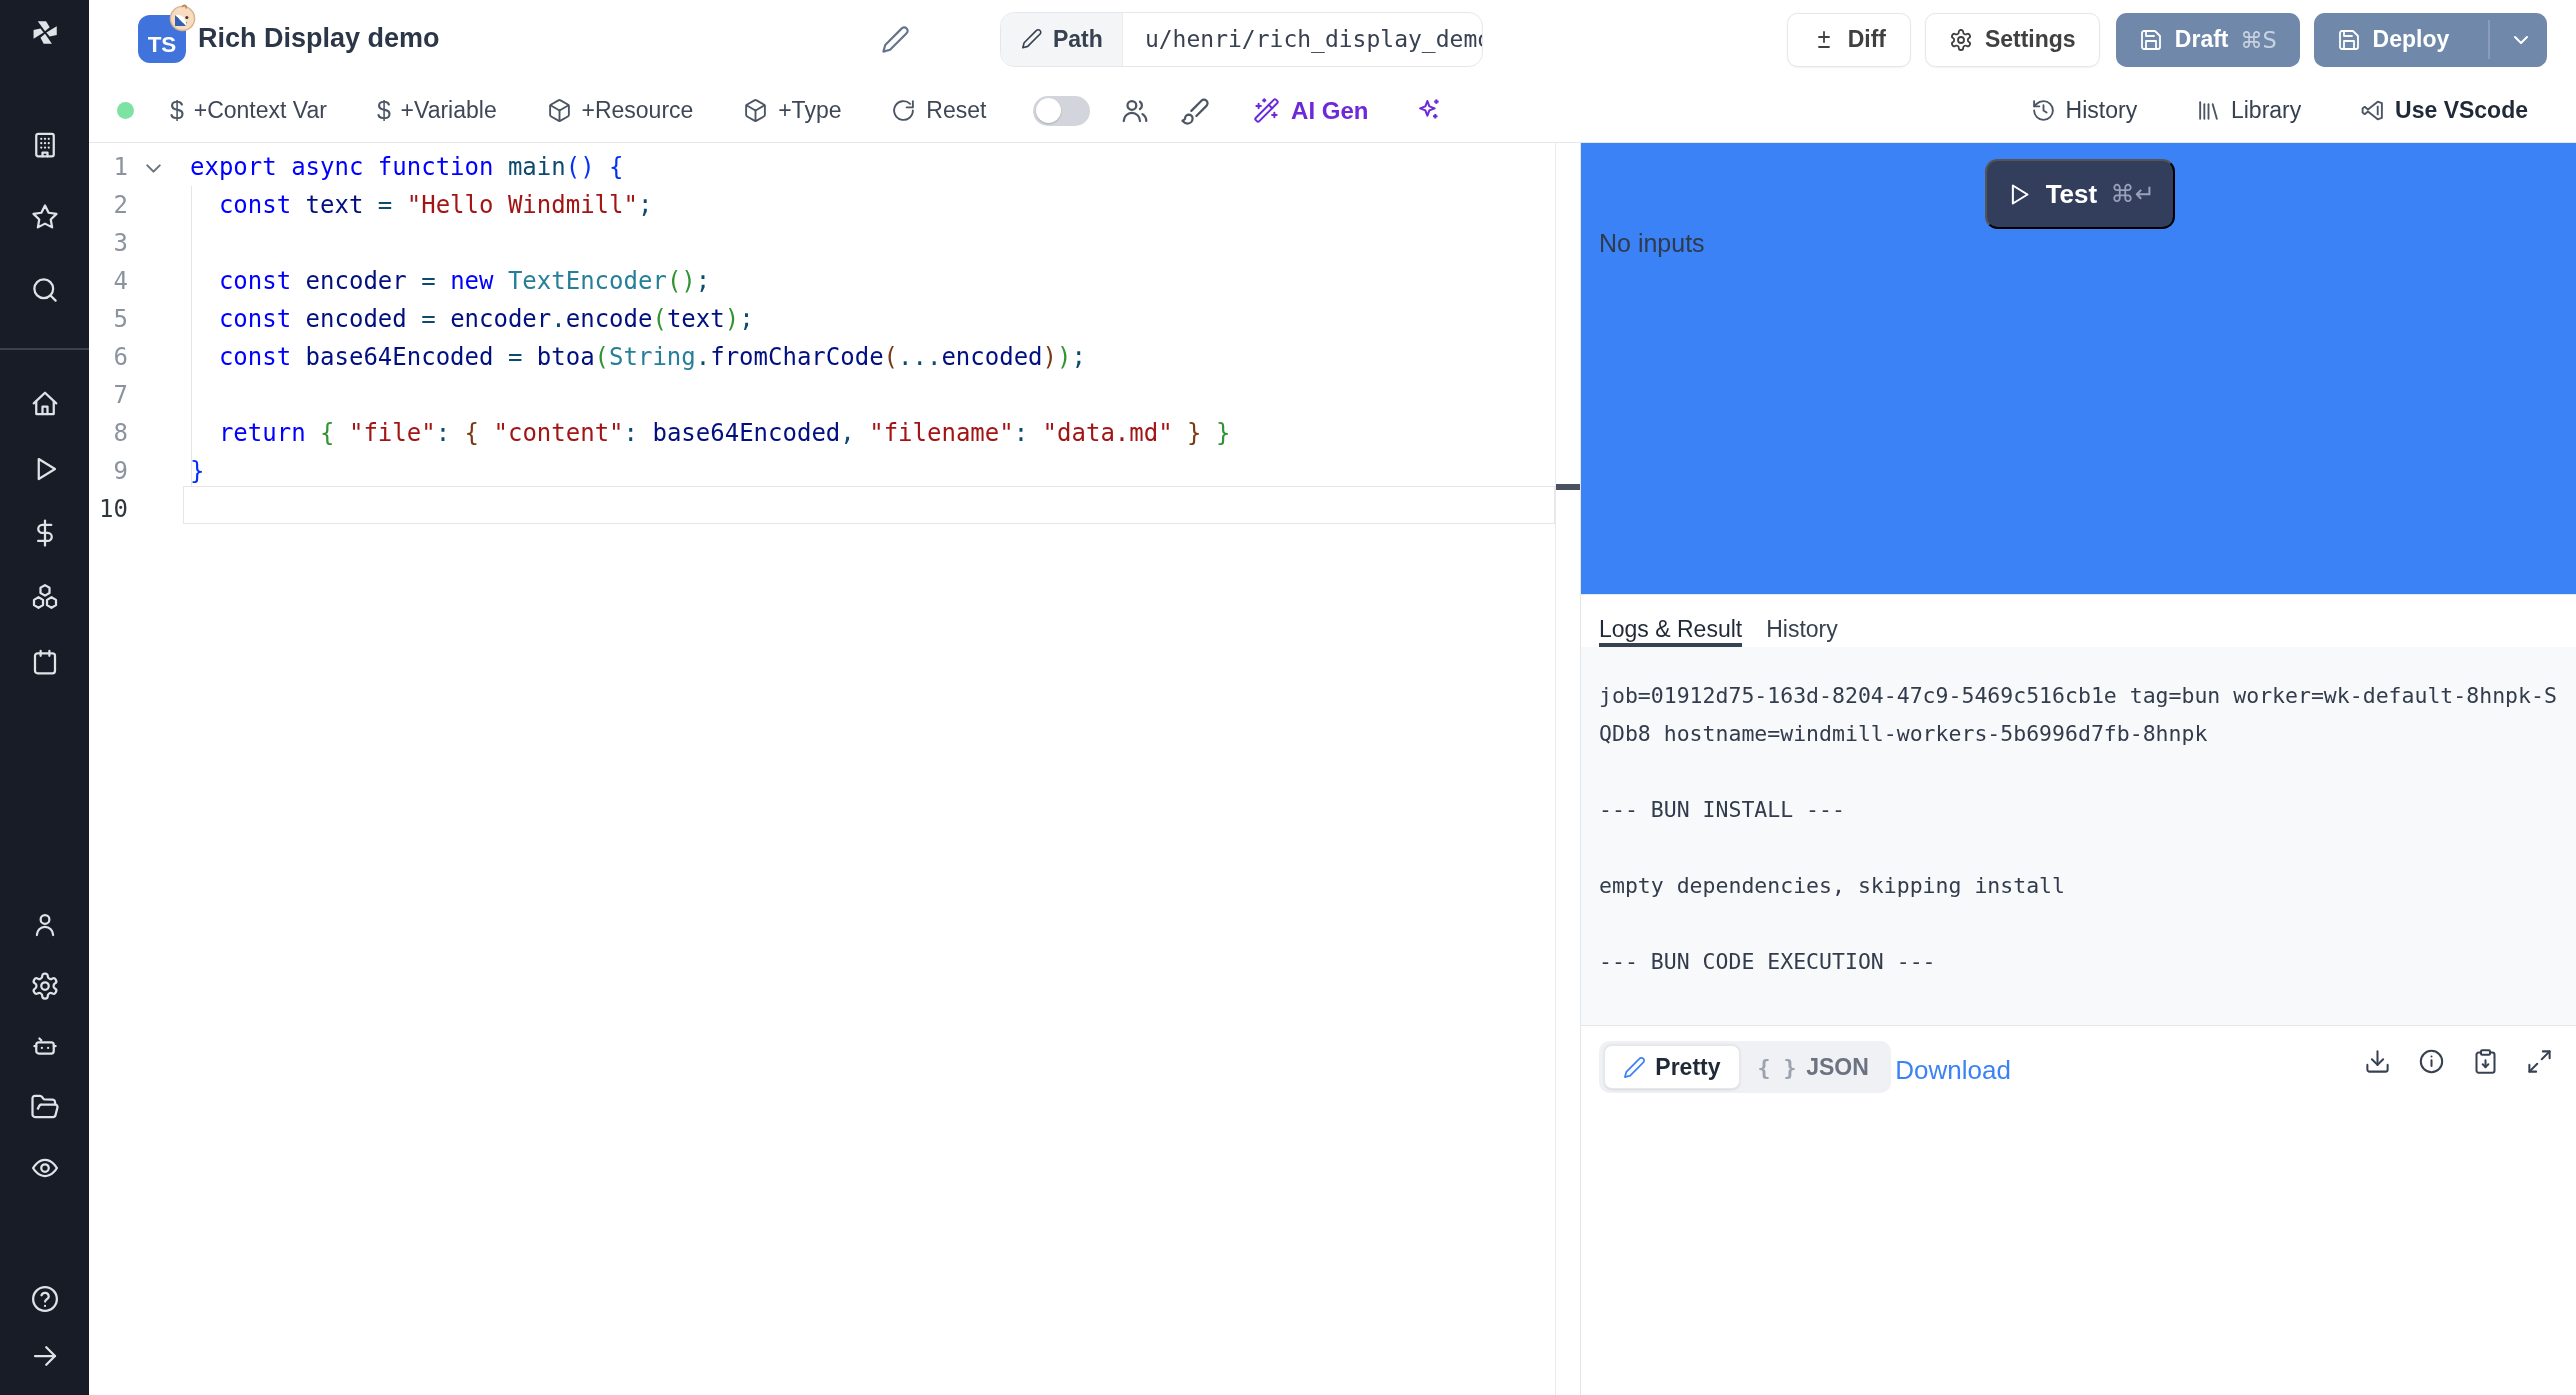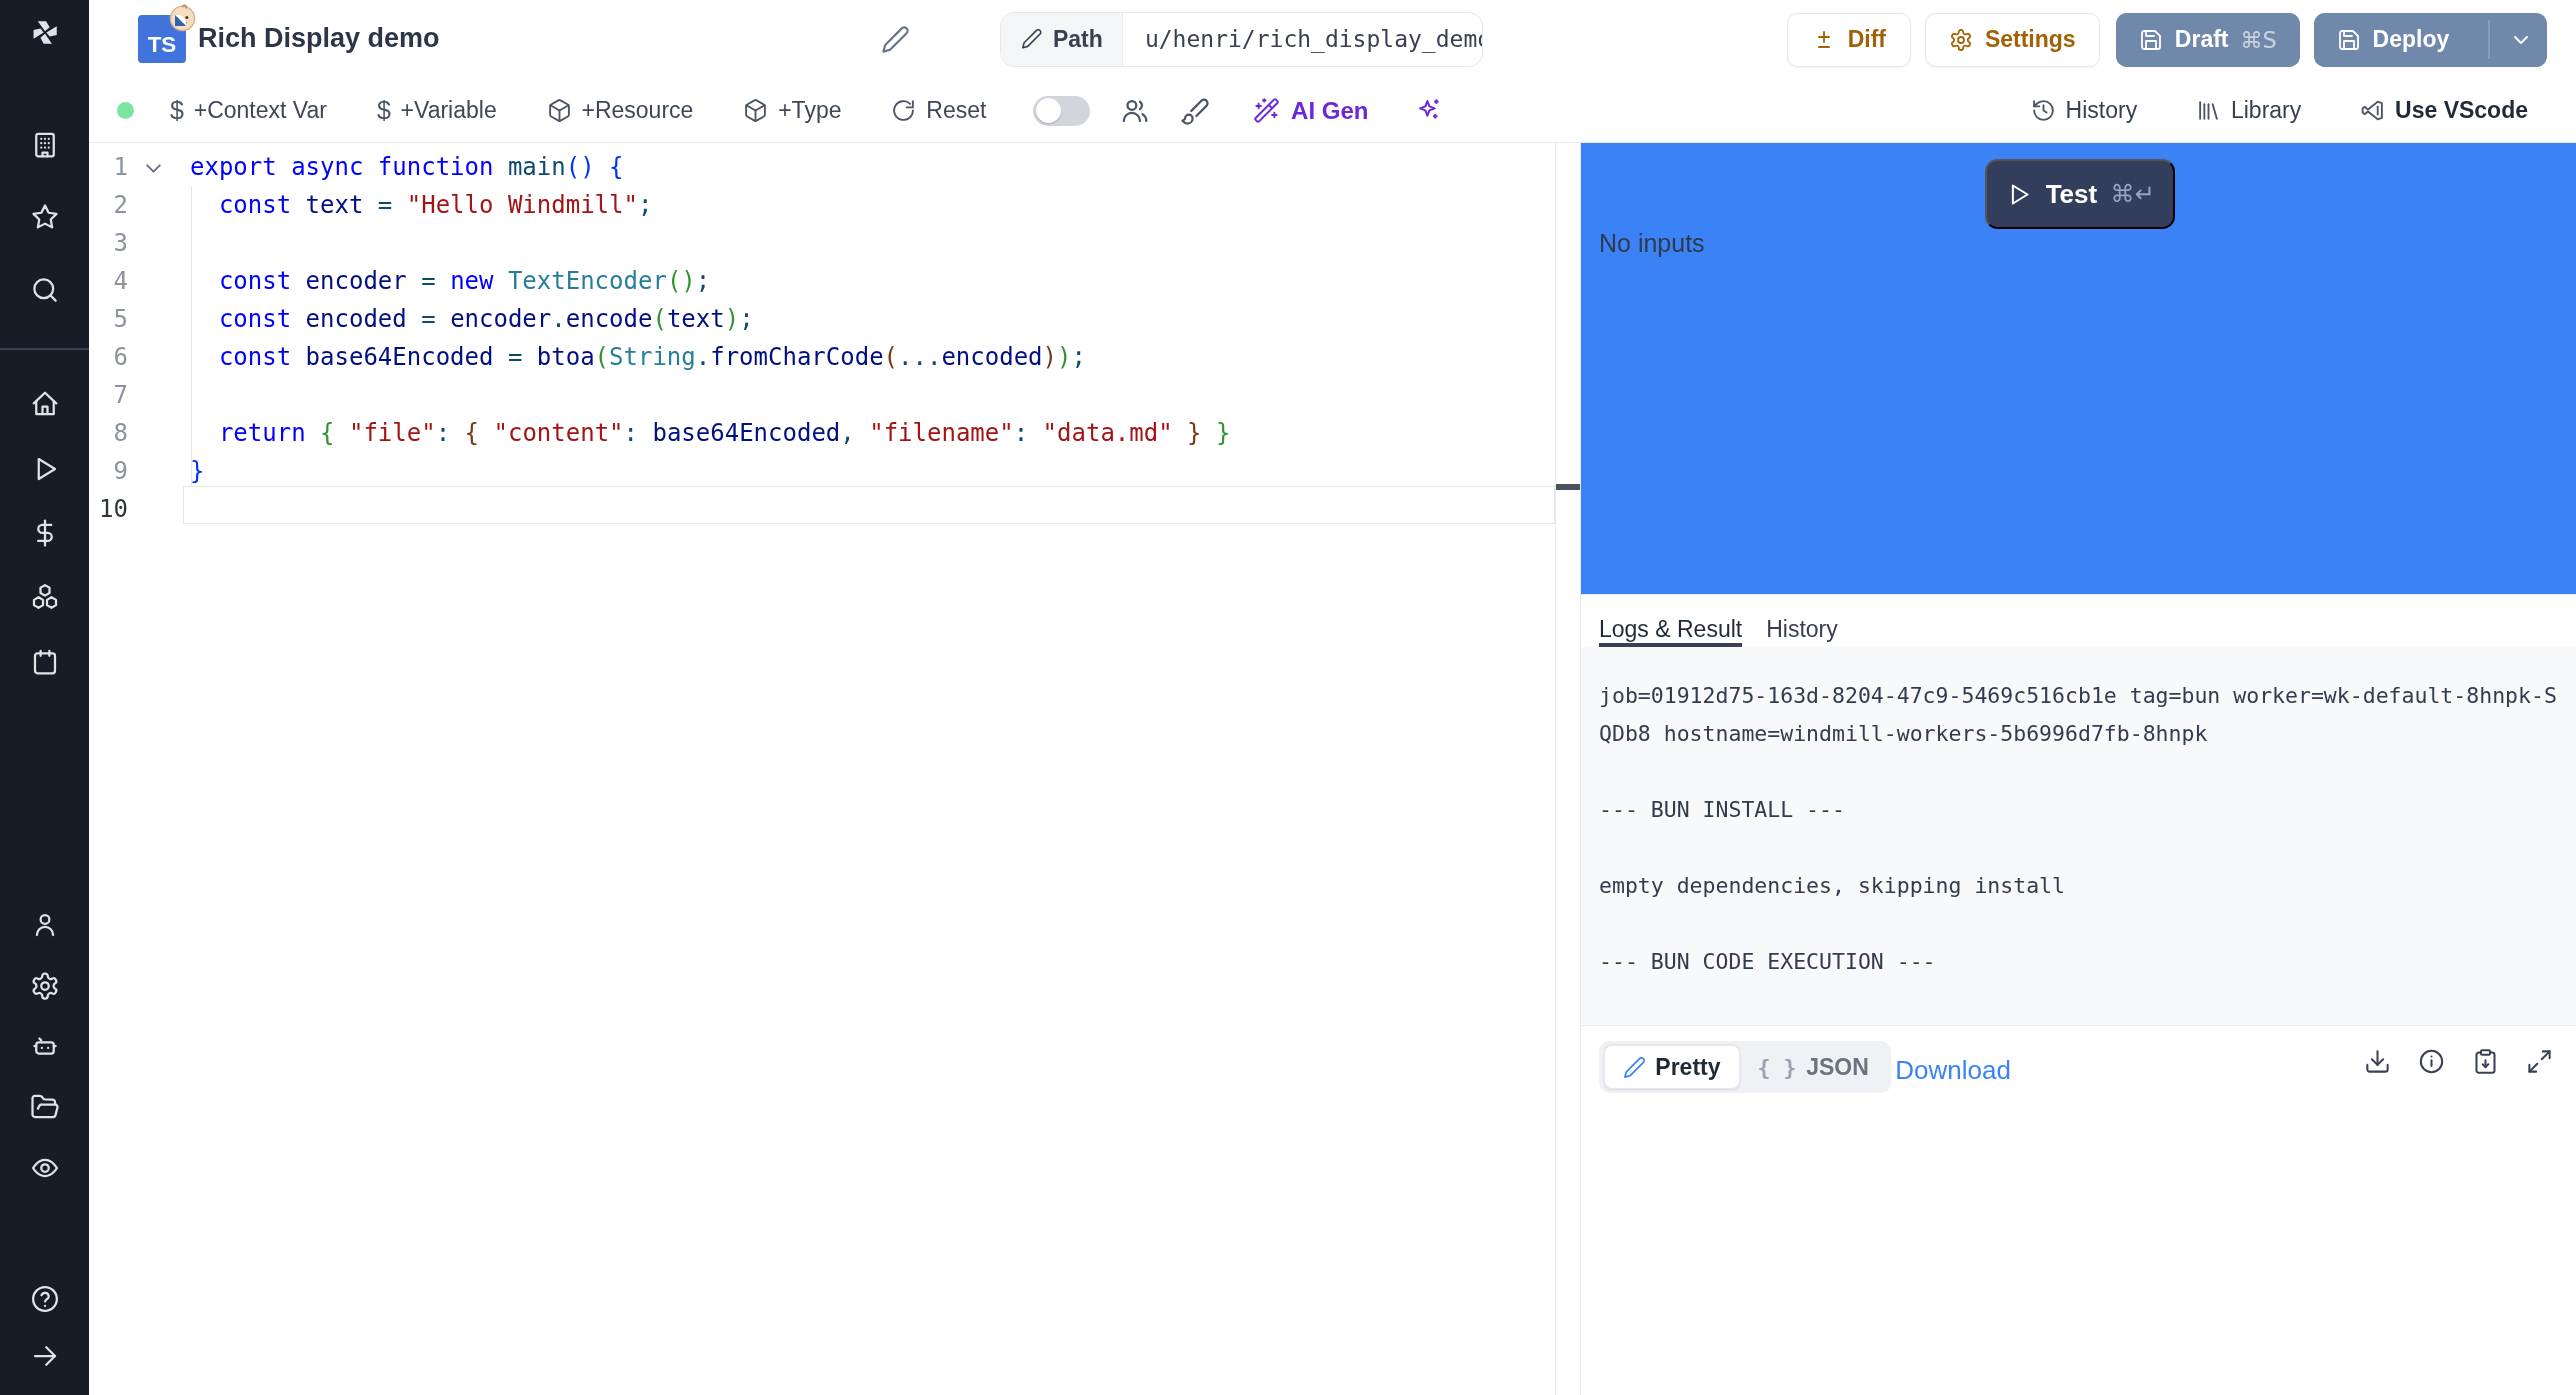--- a/index.html
+++ b/index.html
@@ -13,38 +13,38 @@
   .sb-ic svg { width:30px; height:30px; }
   .sb-logo { top:16px; }
   .sb-logo svg { width:47px; height:47px; }
   .sb-div { position:absolute; left:0; top:348px; width:89px; height:1.8px; background:#39414f; }
 
   
   .main { flex:1; display:flex; flex-direction:column; }
 
   
   .header { position:relative; height:79px; background:#fff; }
-  .ts-badge { position:absolute; left:49px; top:15px; width:48px; height:48px; background:#4173dd; border-radius:4px;
+  .ts-badge { position:absolute; left:49px; top:15px; width:48px; height:48px; background:#4173dd; border-radius:12px;
     color:#fff; font-weight:bold; font-size:22.4px; display:flex; align-items:flex-end; justify-content:center; padding-bottom:5.4px; }
   .ts-badge::after { content:""; position:absolute; top:0; right:0; width:0; height:0;
     border-left:11.6px solid #335fb4; border-top:11.6px solid #fff; border-top-right-radius:8px; }
   .baby-face { position:absolute; top:-12.5px; right:-10.7px; width:29px; height:29px; }
   .page-title { position:absolute; left:109px; top:23px; font-size:27px; font-weight:bold; color:#2b3648; }
   .edit-pencil { position:absolute; left:792px; top:25px; width:29px; height:29px; color:#64748b; cursor:pointer; }
   .path-group { position:absolute; left:911px; top:11.6px; height:55px; width:483px; display:flex; align-items:stretch;
     border:1.8px solid #e4e7ec; border-radius:14.3px; overflow:hidden; background:#fff; cursor:pointer; }
   .path-left { display:flex; align-items:center; gap:10.7px; background:#f4f5f7; padding:0 19.7px; color:#374151;
     font-size:23px; font-weight:600; border-right:1.8px solid #e9ebef; }
   .path-left svg { width:21.5px; height:21.5px; }
   .path-value { display:flex; align-items:center; padding:0 21.5px; font-family:"DejaVu Sans Mono","Liberation Mono",monospace;
     font-size:23px; color:#374151; }
   .hbtn { position:absolute; top:12.5px; height:54px; display:flex; align-items:center; justify-content:center; gap:11.6px;
     border-radius:10.7px; font-size:23px; font-weight:600; cursor:pointer; }
   .hbtn svg { width:24px; height:24px; }
-  .hbtn.light { background:#fff; border:1.8px solid #e5e7eb; color:#a16207; box-shadow:0 0.9px 1.8px rgba(0,0,0,.05); }
+  .hbtn.light { background:#fff; border:1.8px solid #e5e7eb; color:#404040; box-shadow:0 0.9px 1.8px rgba(0,0,0,.05); }
   .hbtn.slate { background:#7089ab; color:#fff; border:none; }
   .hbtn .shortcut { color:rgba(255,255,255,.62); font-weight:400; font-size:22.4px; font-family:"DejaVu Sans",sans-serif; }
   #btn-diff { left:1698px; width:124px; }
   #btn-settings { left:1836px; width:175px; }
   #btn-draft { left:2027px; width:184px; }
   #btn-deploy { left:2225px; width:233px; justify-content:flex-start; padding-left:23px; }
   .deploy-divider { position:absolute; right:57px; top:7.2px; bottom:7.2px; width:1.8px; background:#8b9dba; }
   .deploy-caret { position:absolute; right:14.3px; top:50%; transform:translateY(-50%); width:27px; height:27px; color:#fff; }
 
   

